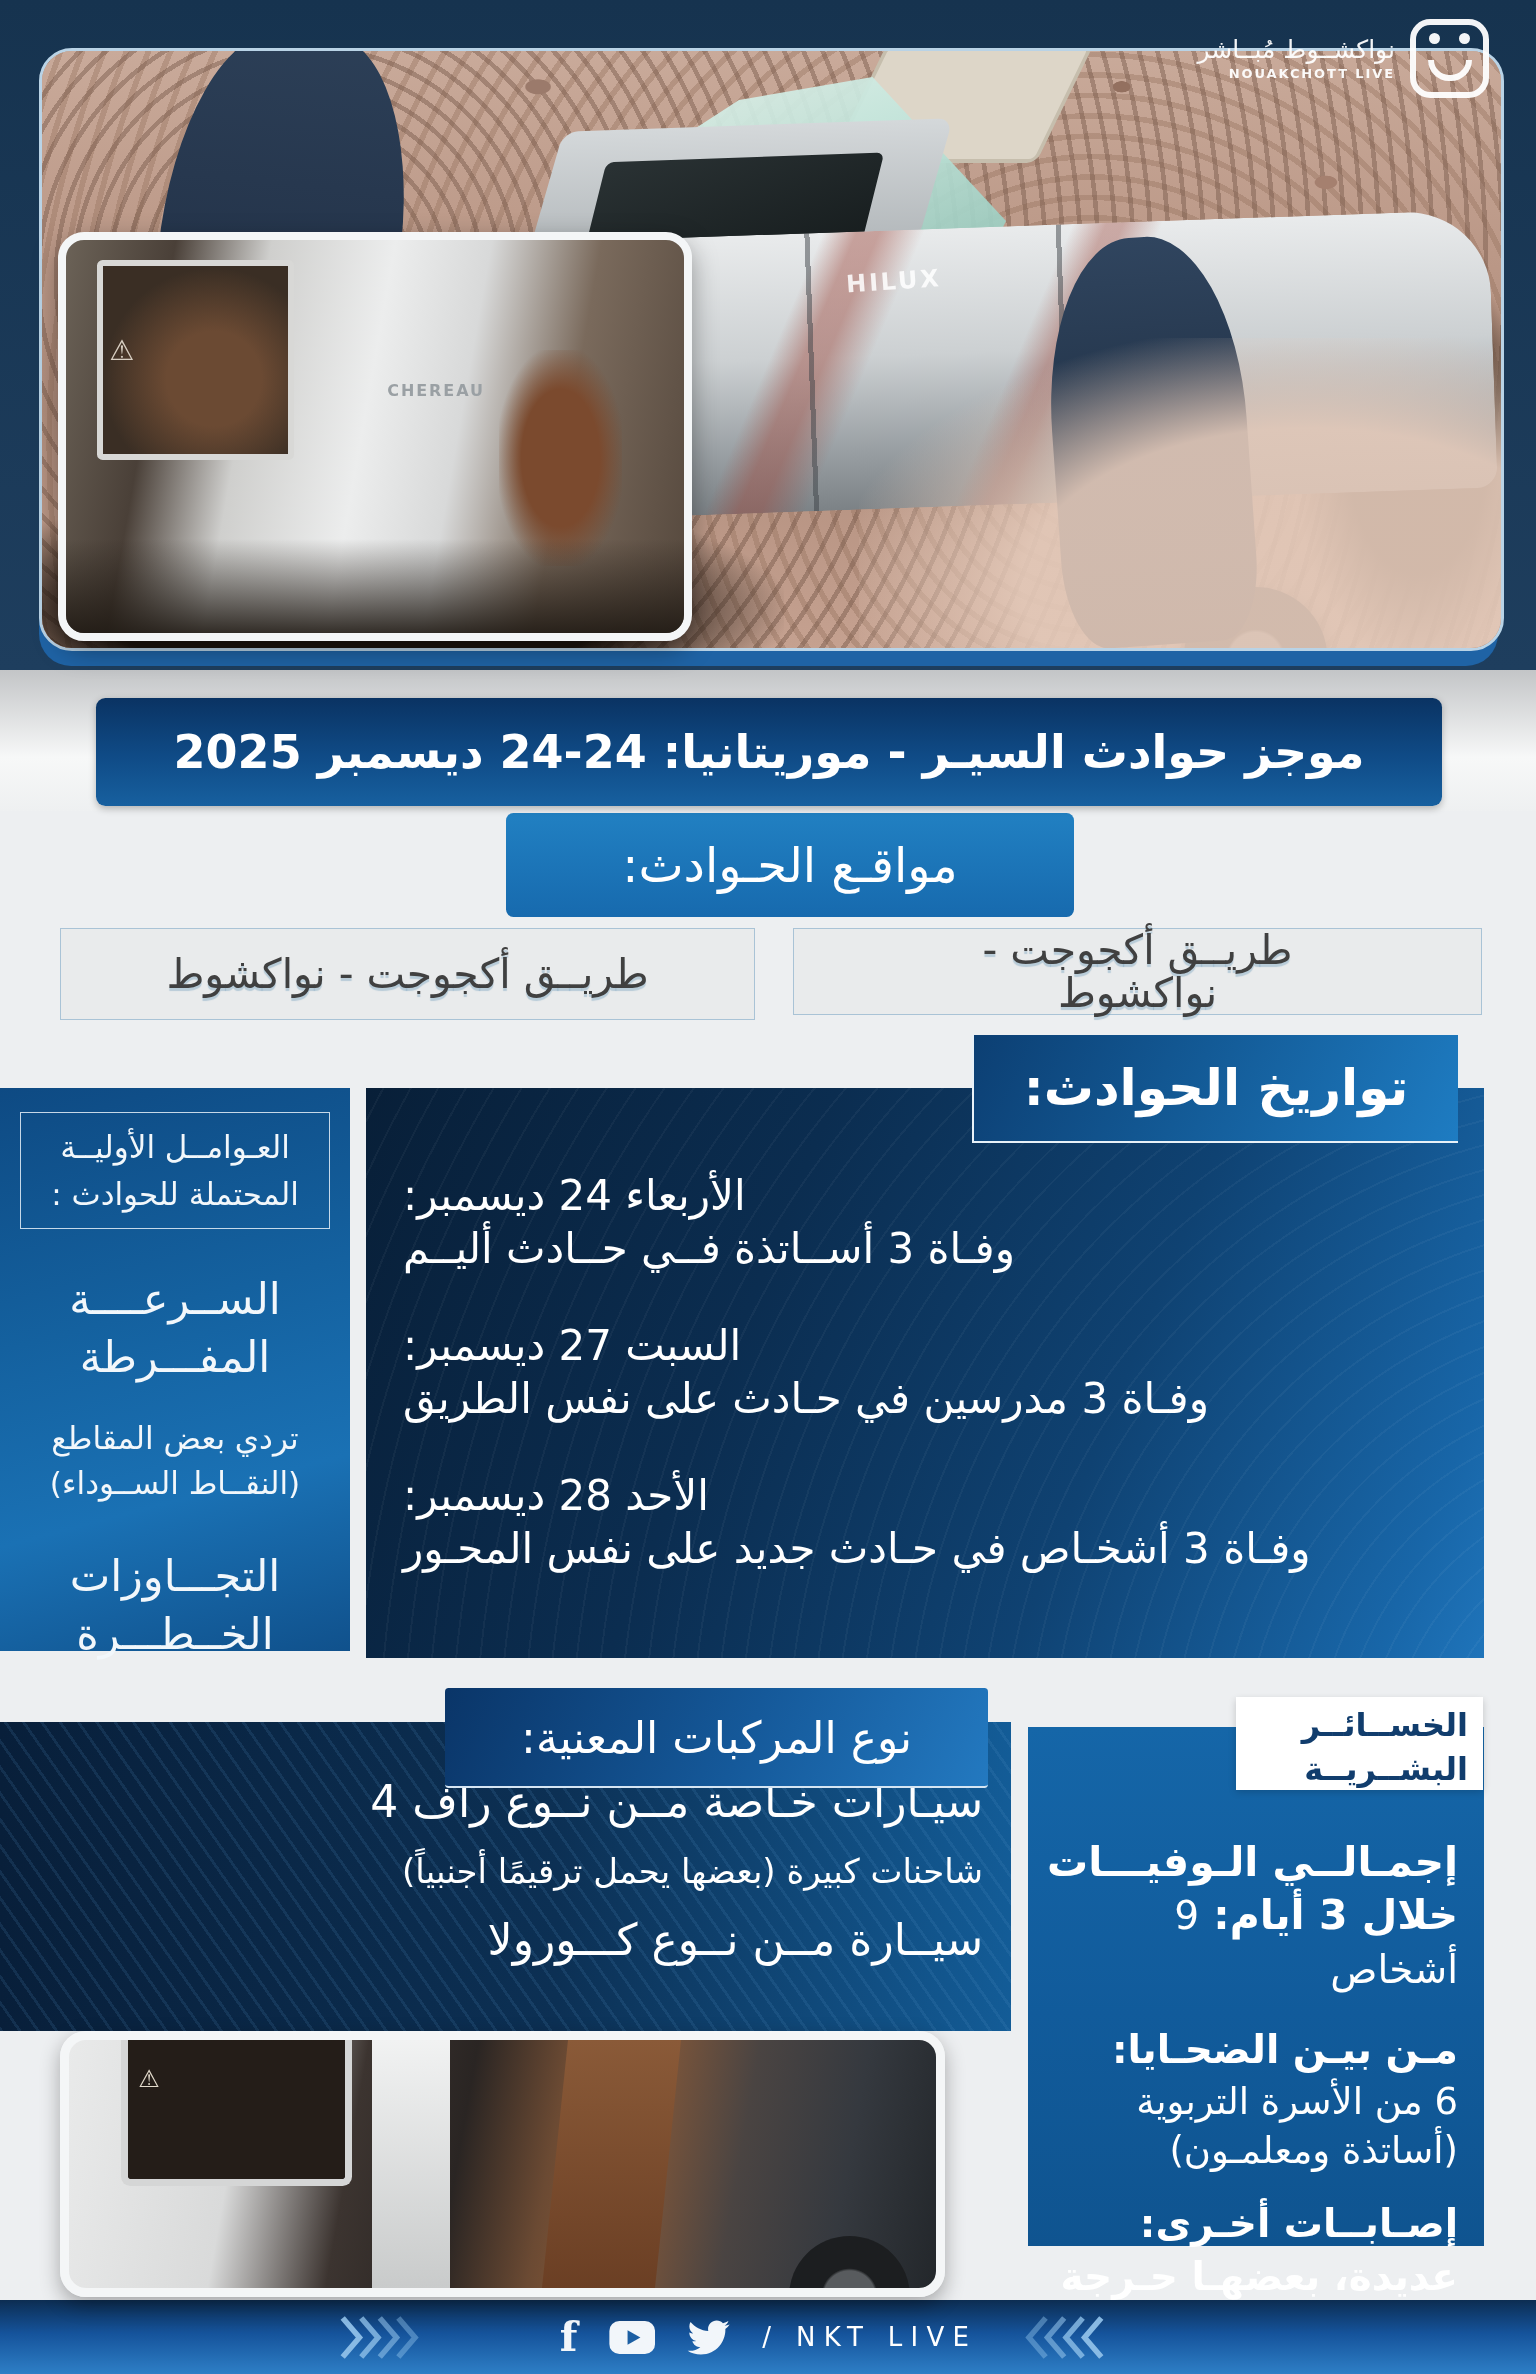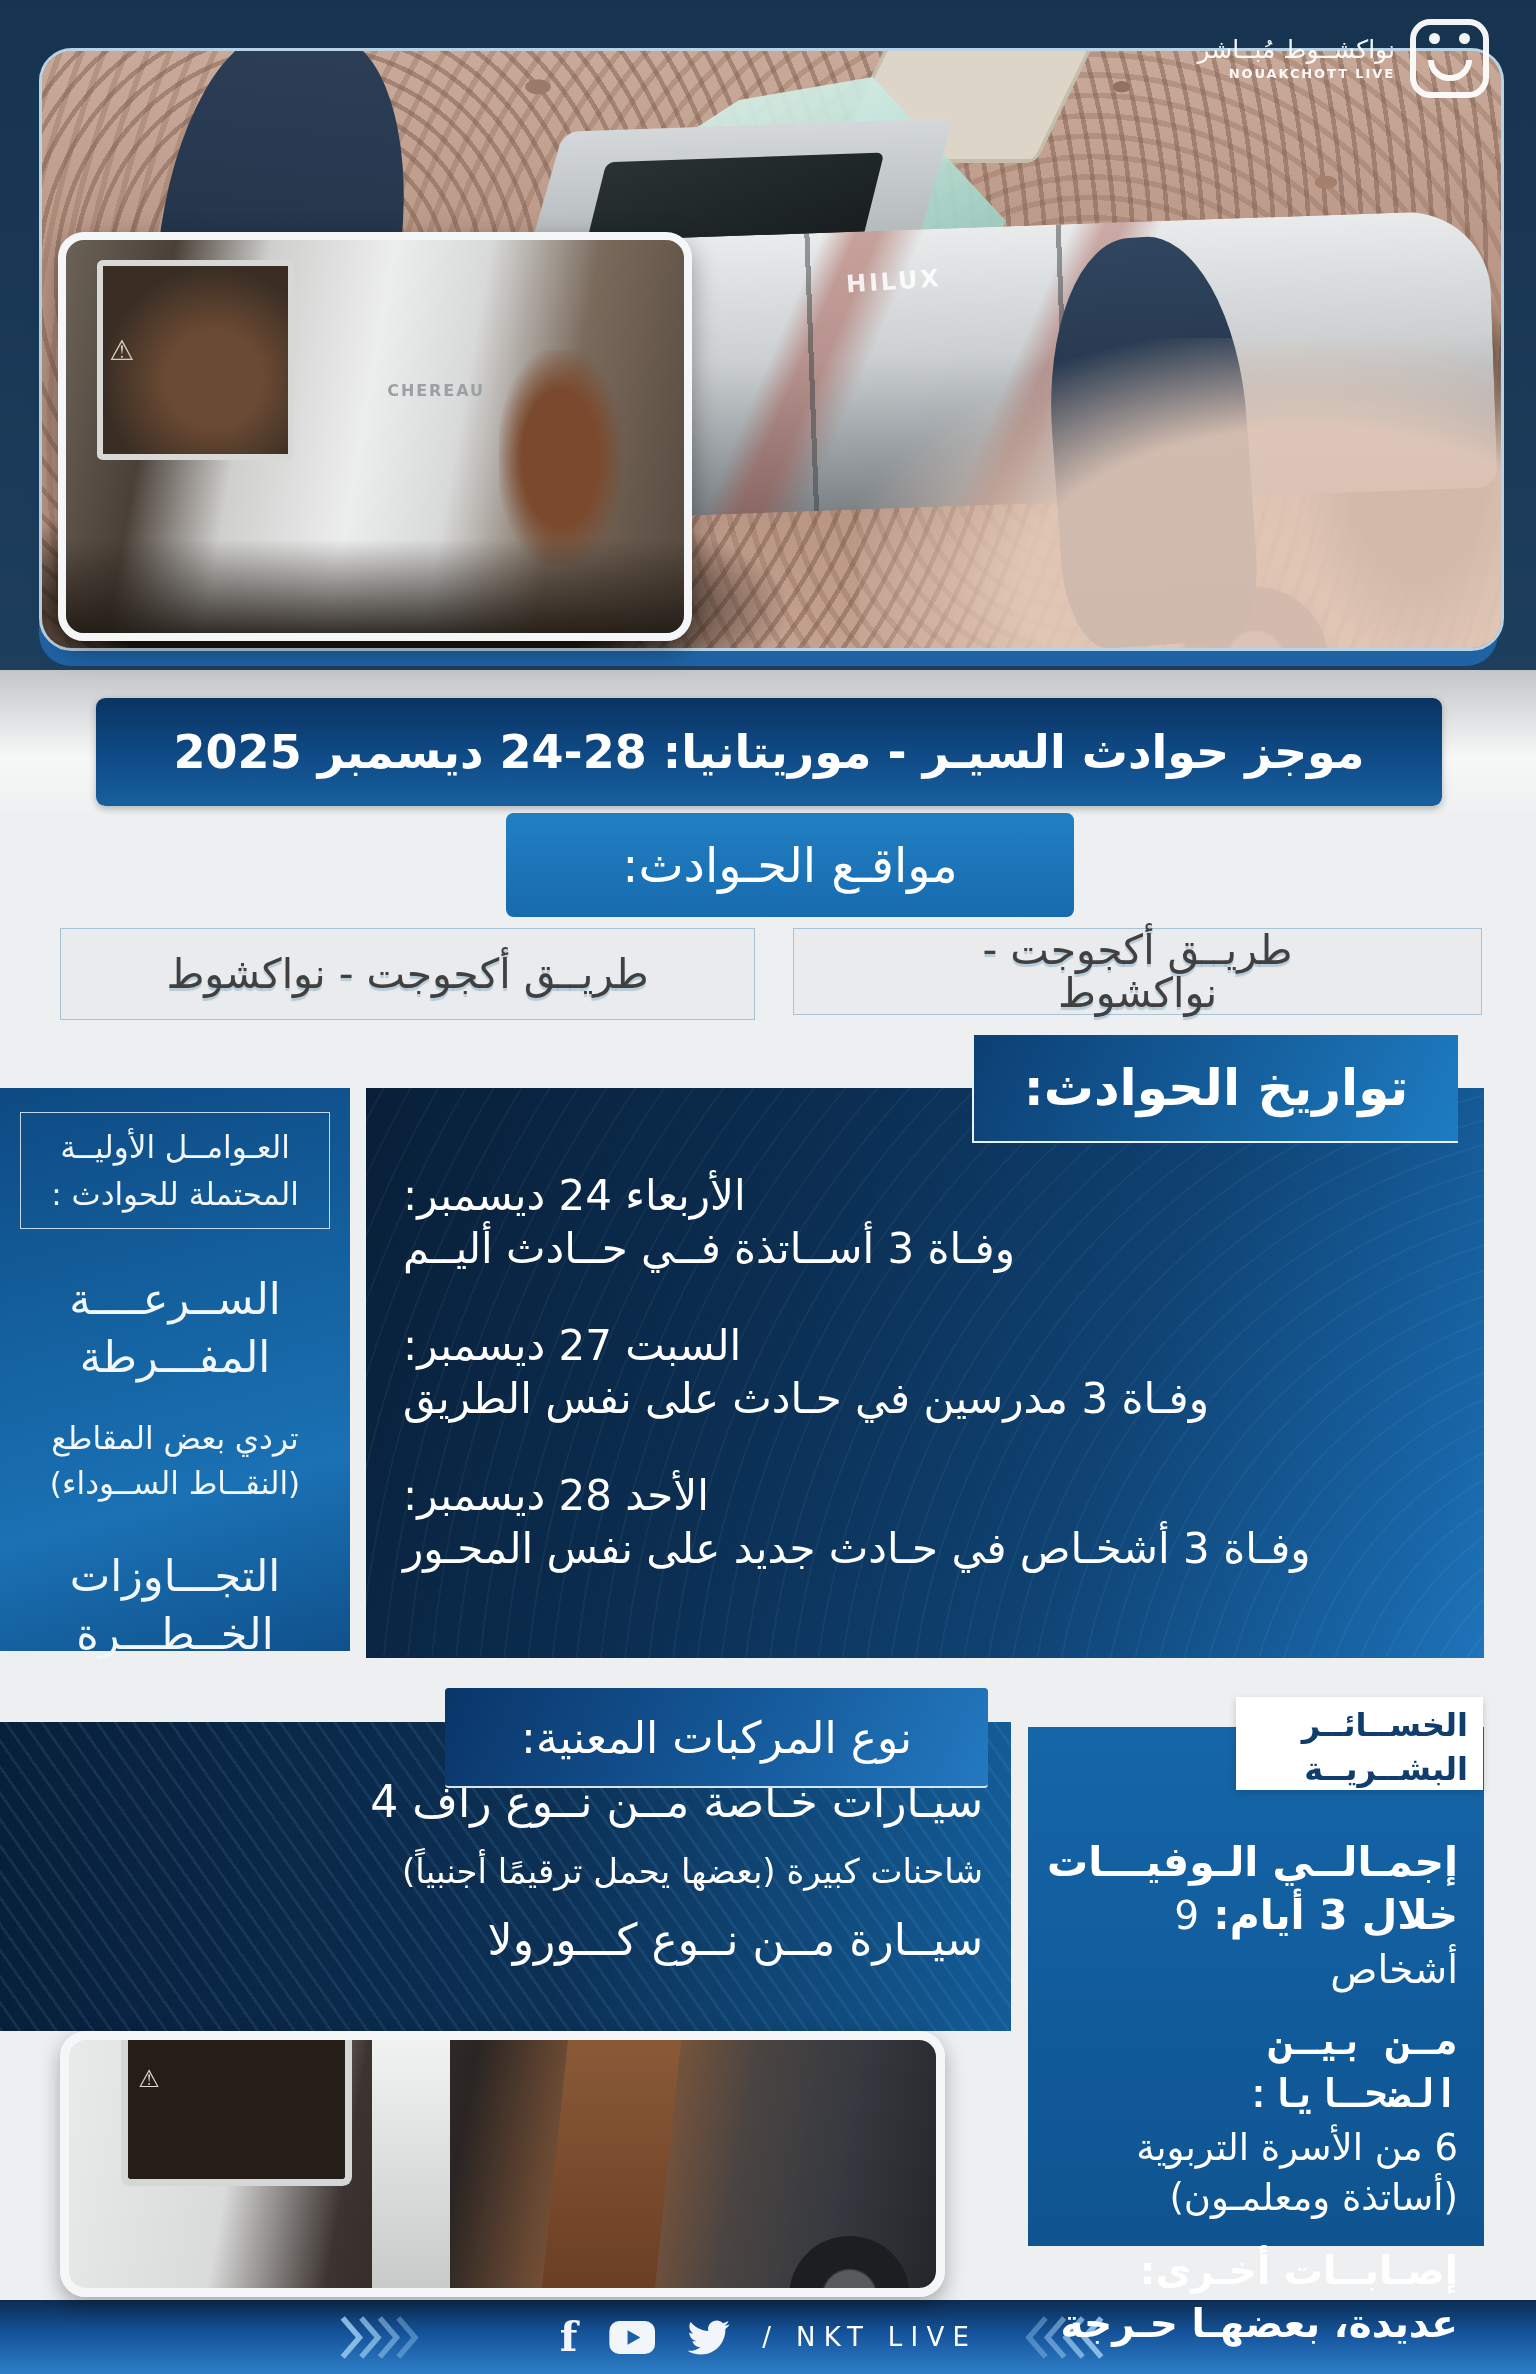--- a/index.html
+++ b/index.html
@@ -131,21 +131,21 @@
   
   #cas-white{left:1236px;top:1697px;width:247px;height:93px;background:#fff;z-index:4;
      box-sizing:border-box;padding:5.6px 15px 0 5.6px;text-align:right;
      color:#113d6d;font-size:32px;font-weight:bold;line-height:1.4;box-shadow:0 2.8px 7.4px rgba(0,0,0,.18);}
   #cas-panel{left:1028px;top:1727px;width:456px;height:519px;z-index:3;box-sizing:border-box;
      background:linear-gradient(180deg,#1566a8 0%,#115b9b 55%,#0f5490 100%);
      padding:109px 26px 0 16.7px;text-align:right;color:#fff;}
   .cas-b{font-weight:bold;font-size:41px;line-height:1.3;}
   .cas-line{font-size:37px;line-height:1.35;}
   .cas-h{font-weight:bold;font-size:39px;line-height:1.35;}
-  .mt26{margin-top:22px;font-family:Liberation Mono, monospace;} .mt24{margin-top:22px;}
+  .mt26{margin-top:28px;} .mt24{margin-top:22px;}
   .cas-val{font-weight:normal;font-size:39px;}
   
   #footer{left:0;top:2300px;width:1537px;height:74px;
      background:linear-gradient(180deg,#0c2d52 0%,#15539b 45%,#2e7fc6 100%);}
   #footer-center{left:50%;top:0;height:74px;transform:translateX(-50%);display:flex;align-items:center;gap:32px;}
   .soc-f{color:#f2f6fa;font-size:41px;font-weight:bold;font-family:"DejaVu Serif","Liberation Serif",serif;}
   .soc-handle{color:#fff;font-size:26px;letter-spacing:8.3px;white-space:nowrap;}
   .chev{top:15px;}
   #chev-left{left:339px;} #chev-right{left:1016px;}
 </style>
@@ -191,21 +191,21 @@
 
   <div class="abs" id="inset-photo">
     <div class="abs in-window"></div>
     <div class="abs in-rust"></div>
     <div class="abs in-dark-bottom"></div>
     <div class="abs in-warn">⚠</div>
     <div class="abs in-brand">CHEREAU</div>
   </div>
 
   <div class="abs" id="title-bar">
-    <div class="t rtl">موجز حوادث السيـر - موريتانيا: 28-24 ديسمبر 2025</div>
+    <div class="t rtl">موجز حوادث السيـر - موريتانيا: 24-24 ديسمبر 2025</div>
   </div>
 
   <div class="abs" id="loc-header">
     <div class="t rtl">مواقـع الحـوادث:</div>
   </div>
   <div class="abs loc-box" id="loc1">
     <div class="loc-text rtl">طريــق أكجوجت - نواكشوط</div>
   </div>
   <div class="abs loc-box" id="loc2">
     <div class="loc-text rtl">طريــق أكجوجت - نواكشوط</div>

